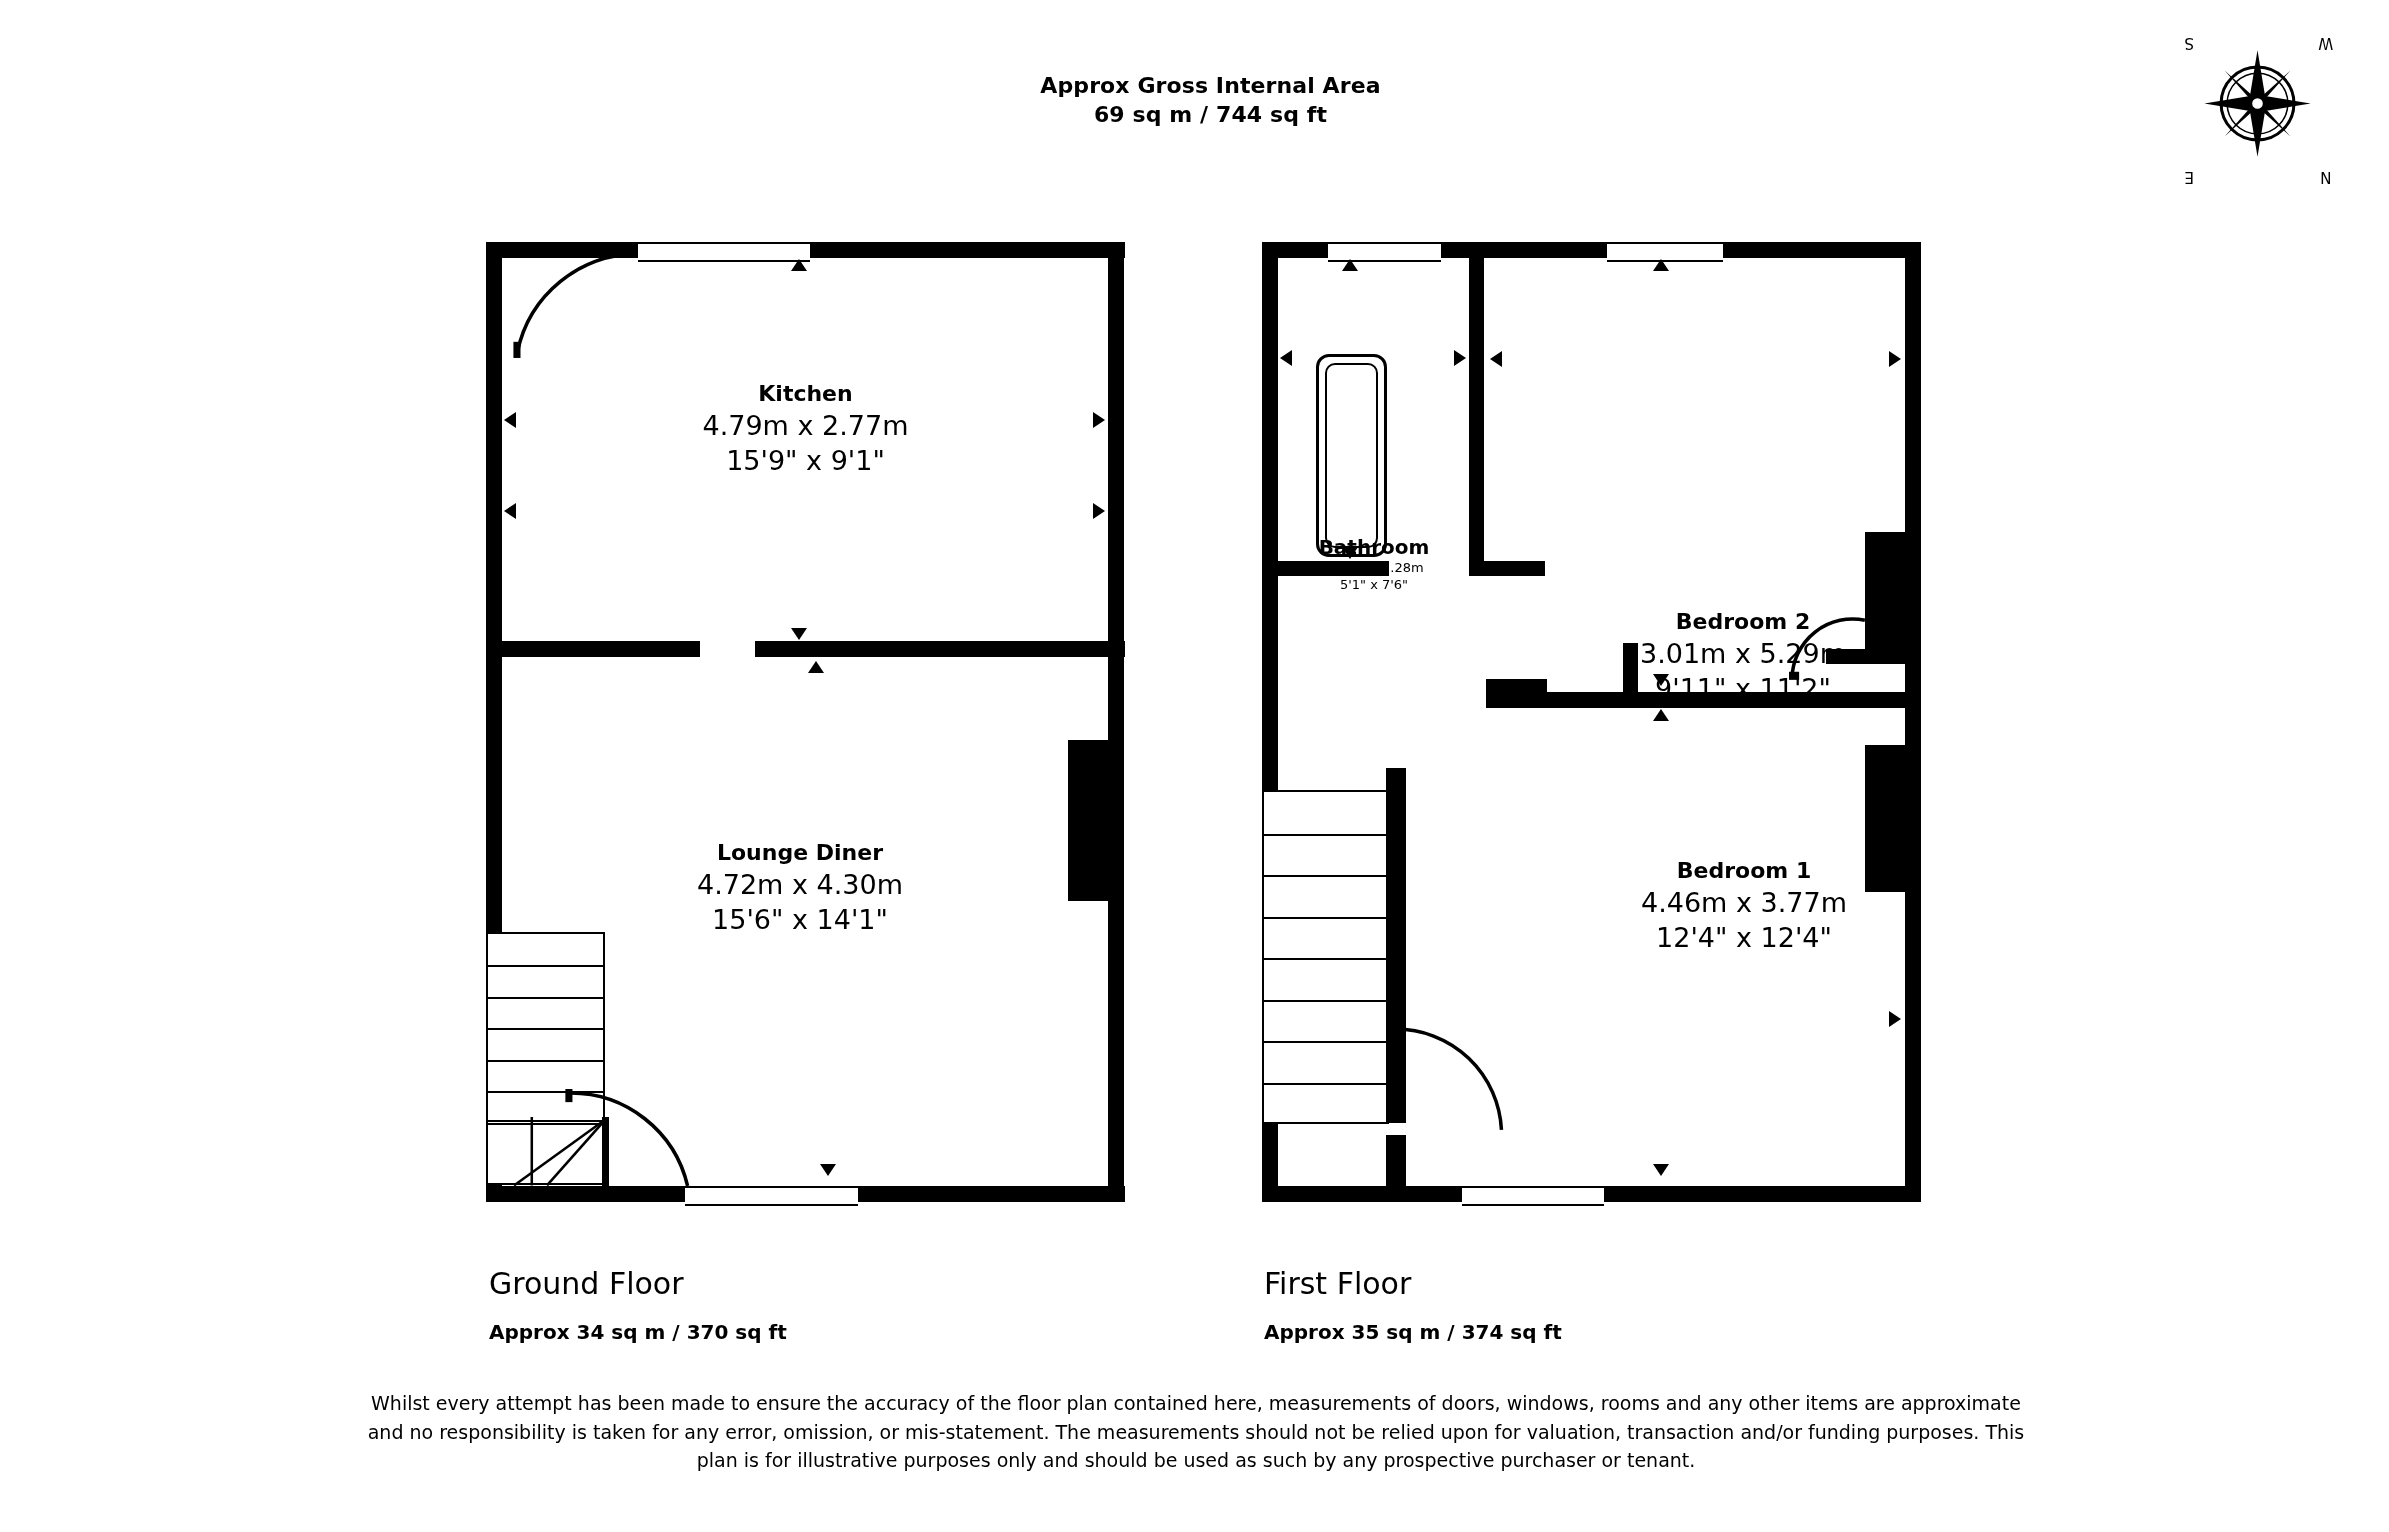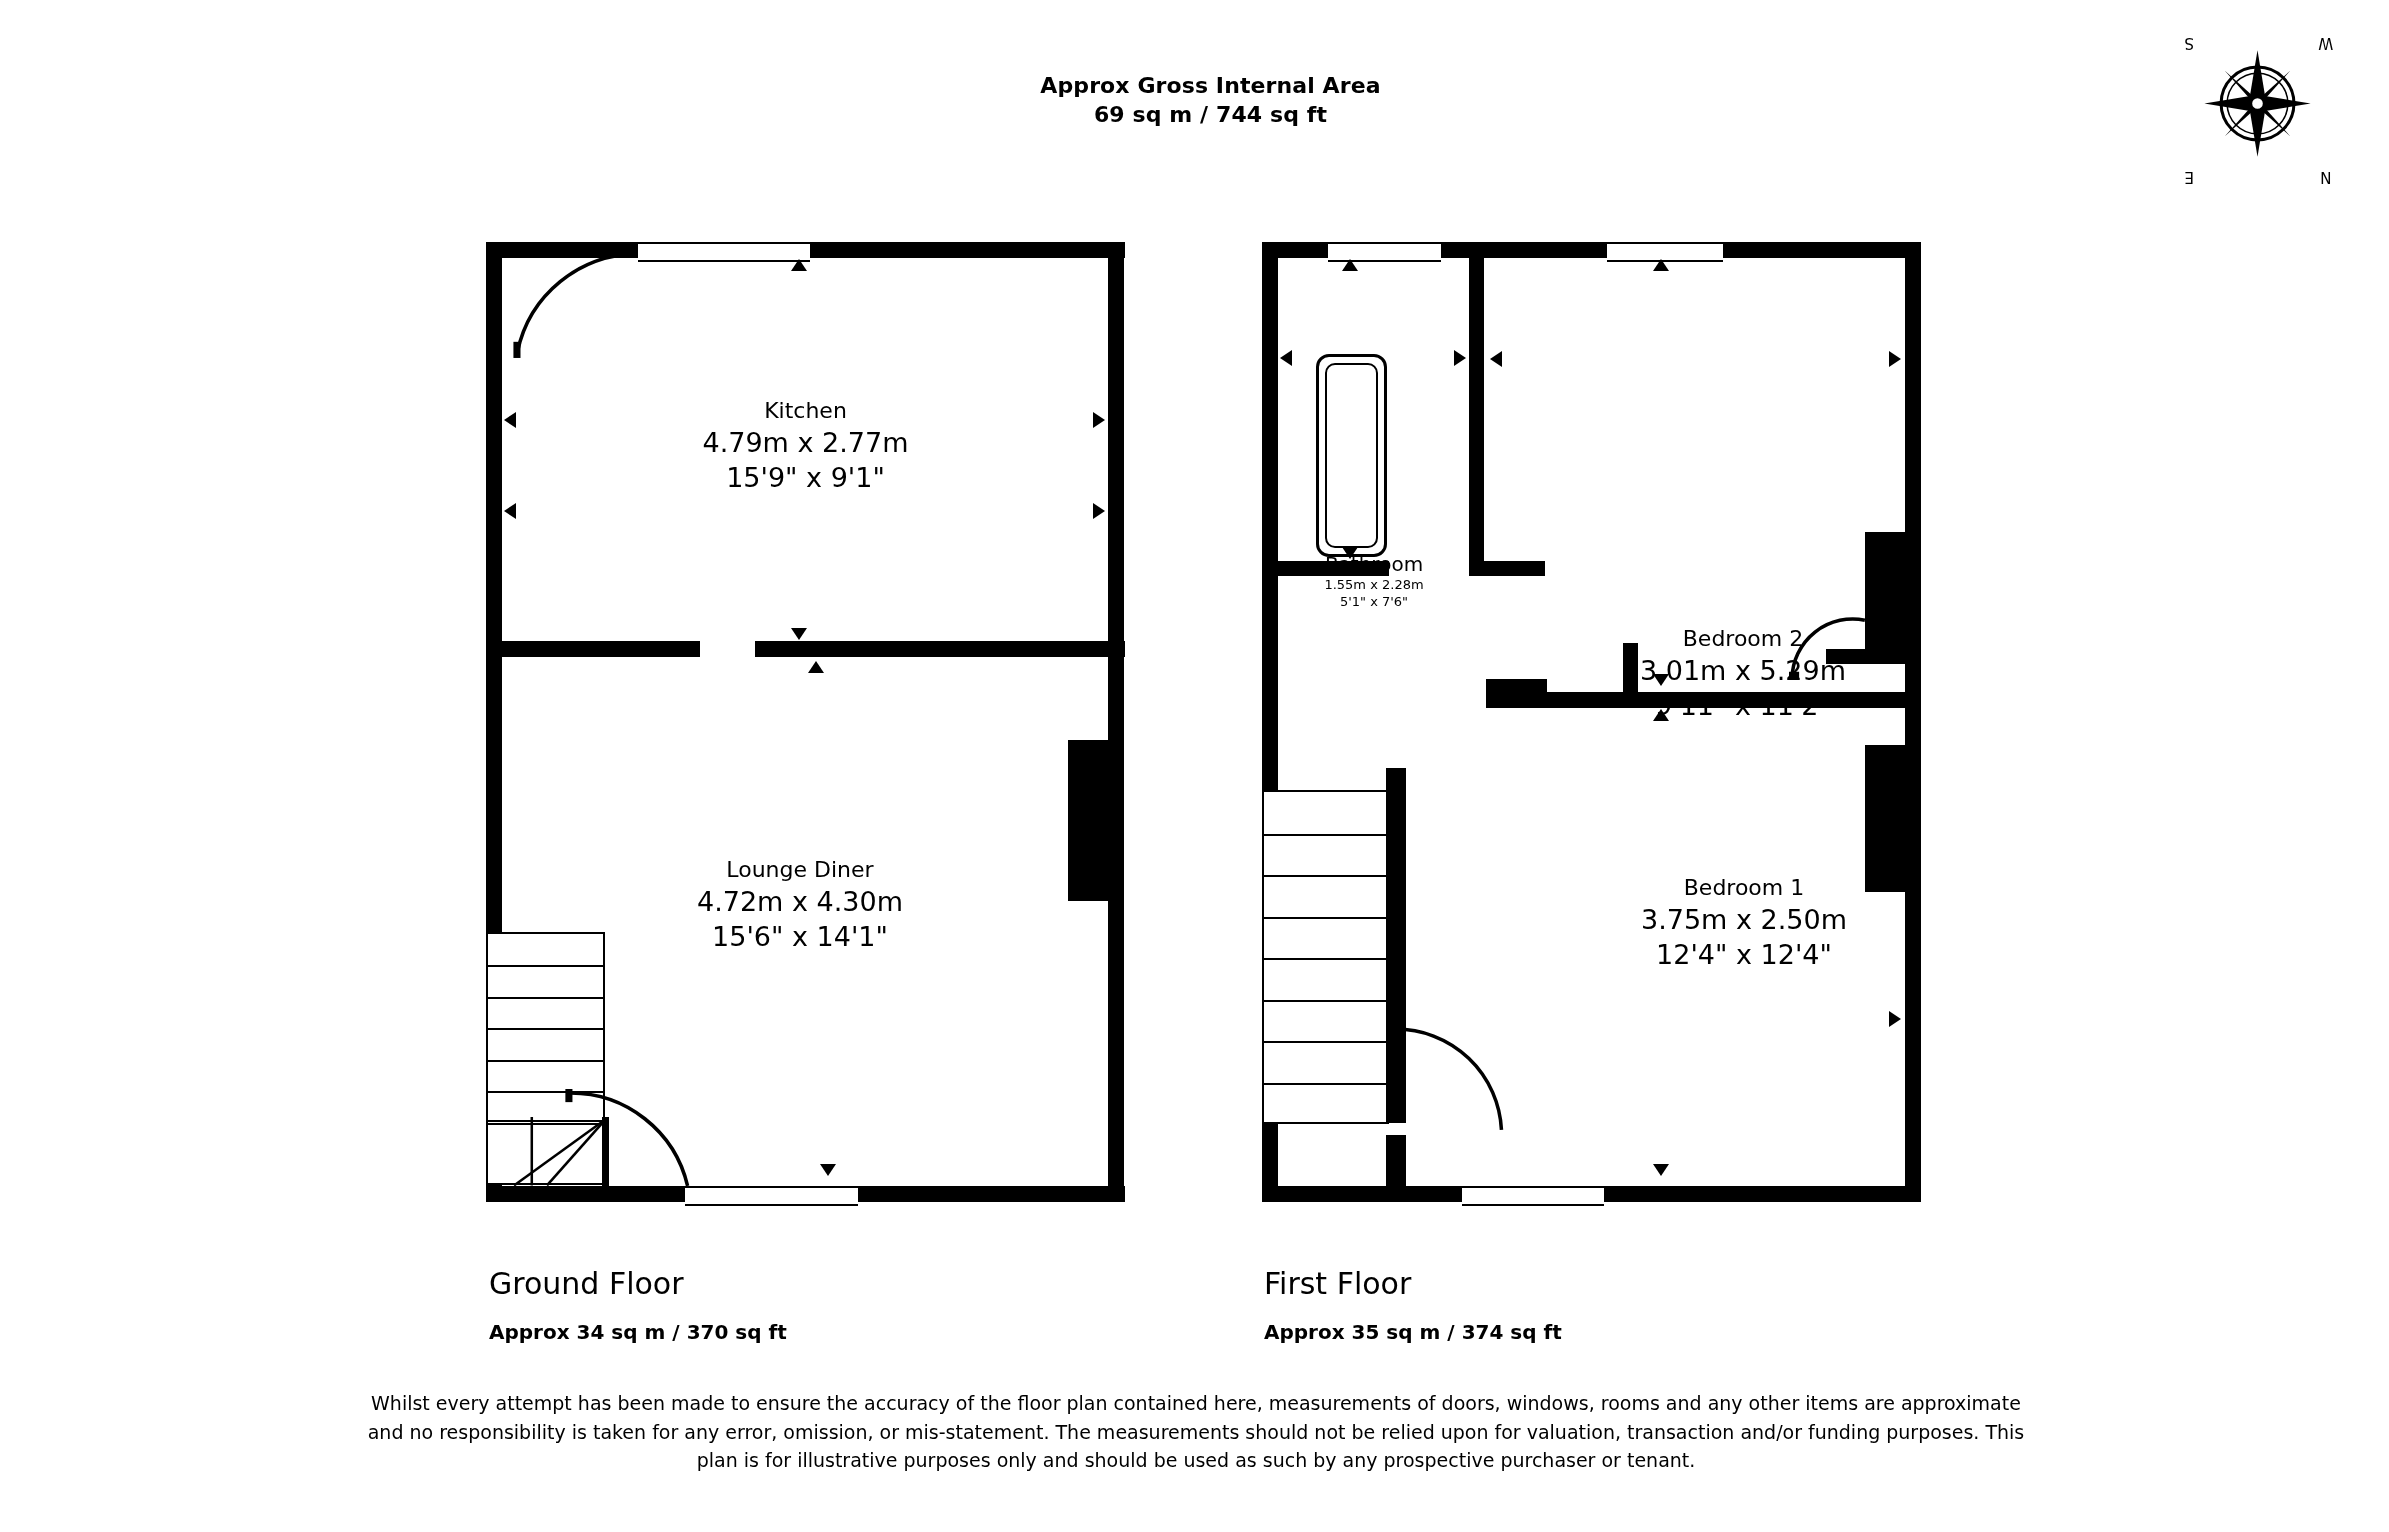--- a/index.html
+++ b/index.html
@@ -78,23 +78,22 @@
   }
 
   
   .room {
     position: absolute;
     text-align: center;
     white-space: nowrap;
   }
   .room .rname {
     font-size: 22px;
-    font-weight: normal;
+    font-weight: bold;
     line-height: 1.25;
-    margin-top: 17px;
   }
   .room .rdim {
     font-size: 27px;
     font-weight: normal;
     line-height: 1.3;
   }
   .room.small .rname { font-size: 20px; text-align: center; }
   .room.small .rdim { font-size: 13px; }
 
   
@@ -353,21 +352,21 @@
     <div class="arr up" style="left:391px;  top:26px;"></div>
     <div class="arr down" style="left:391px;  top:441px;"></div>
 
     <div class="arr left" style="left:18px;  top:117px;"></div>
     <div class="arr right" style="left:192px; top:117px;"></div>
     <div class="arr down" style="left:80px; top:314px;"></div>
     <div class="arr up" style="left:80px; top:26px;"></div>
 
     <div class="room" style="left:340px; top:624px; width:284px;">
       <div class="rname">Bedroom 1</div>
-      <div class="rdim">3.75m x 2.50m</div>
+      <div class="rdim">4.46m x 3.77m</div>
       <div class="rdim">12'4" x 12'4"</div>
     </div>
     <div class="arr right" style="left:627px; top:778px;"></div>
     <div class="arr up" style="left:391px;  top:476px;"></div>
     <div class="arr down" style="left:391px;  top:931px;"></div>
 
   </div>
 
   <div class="floor-caption" style="left:1264px; top:1267px;">
     <div class="name">First Floor</div>

